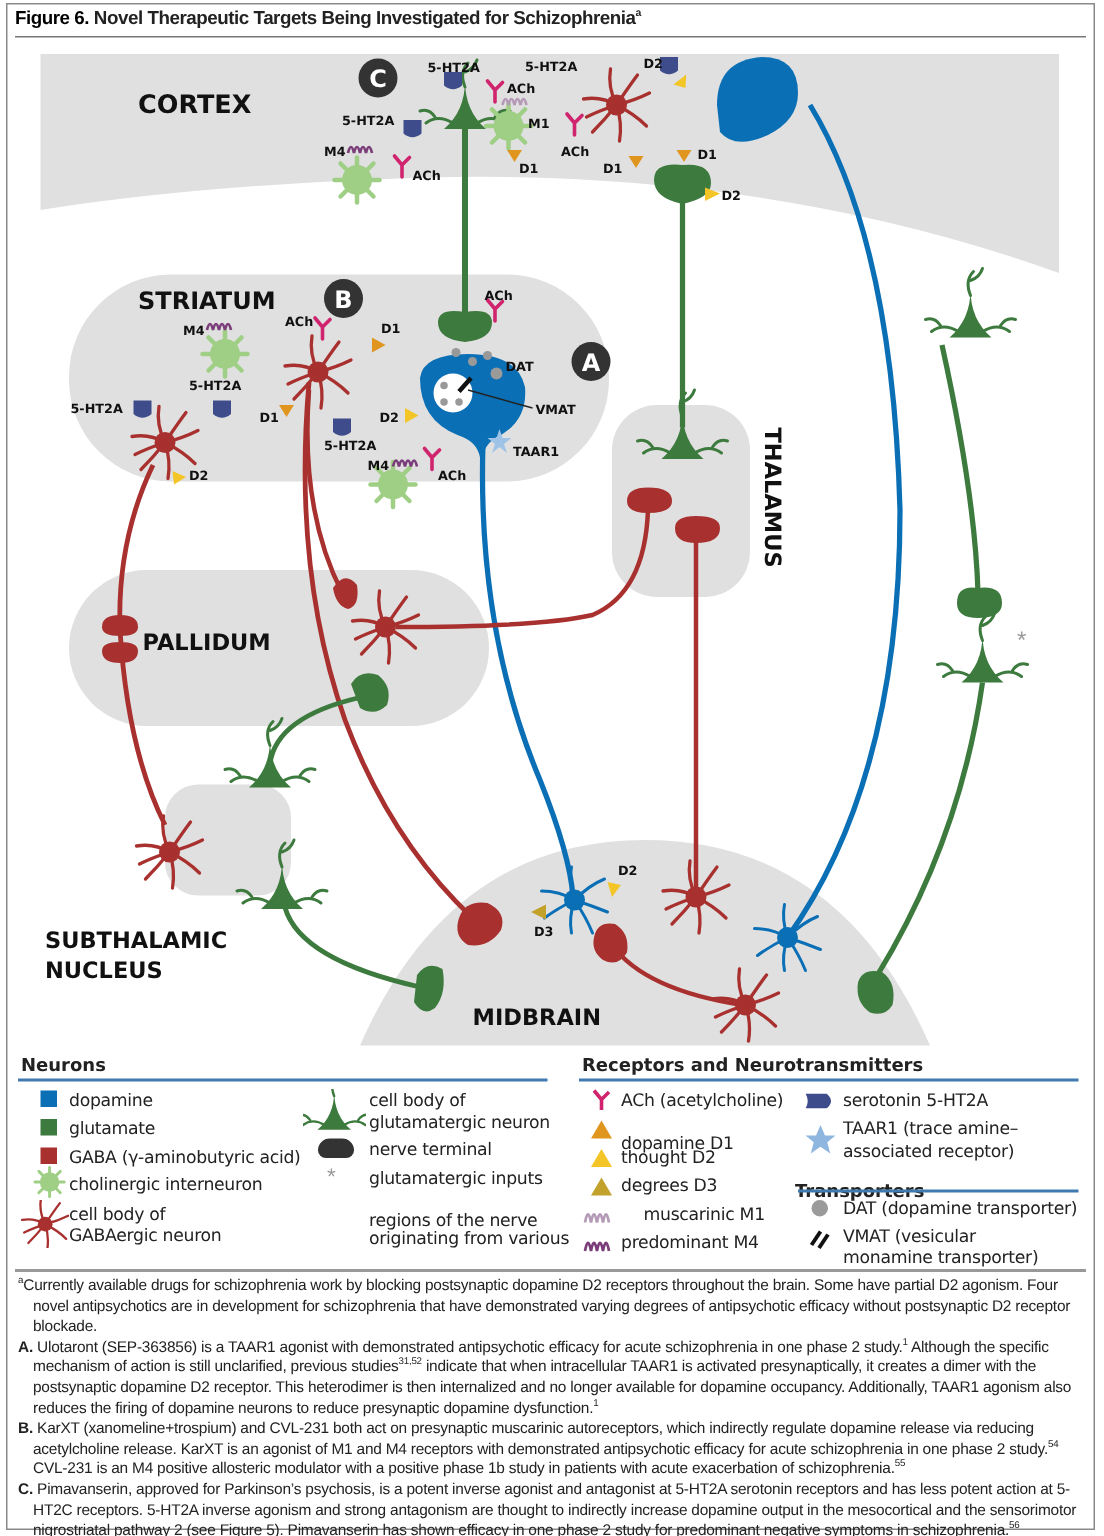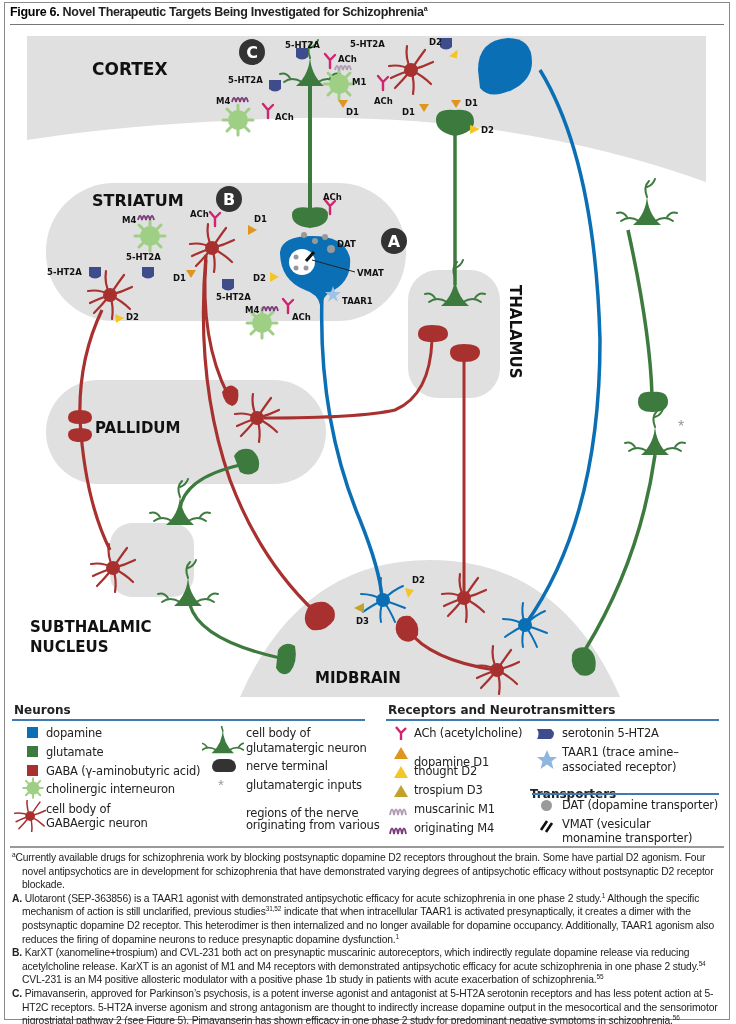--- a/index.html
+++ b/index.html
@@ -300,29 +300,29 @@
     <polygon points="8,1 15,13 1,13" fill="#e0951f"></polygon>
   </svg>
 <div class="li" style="left:414px;top:745px;margin-top:10px;">dopamine D1</div>
 <svg class="lic" style="left:393px;top:765px;" width="16" height="14">
     <polygon points="8,1 15,13 1,13" fill="#f3c527"></polygon>
   </svg>
 <div class="li" style="left:414px;top:764px;">thought D2</div>
 <svg class="lic" style="left:393px;top:784px;" width="16" height="14">
     <polygon points="8,1 15,13 1,13" fill="#c3a22c"></polygon>
   </svg>
-<div class="li" style="left:414px;top:783px;">trospium D3</div>
+<div class="li" style="left:414px;top:783px;">degrees D3</div>
 <svg class="lic" style="left:388px;top:803px;" width="24" height="14">
     <path d="M2 12 q2 -11 4 0 q2 -11 4 0 q2 -11 4 0 q2 -11 4 0" stroke="#b59ab8" stroke-width="1.8" fill="none"></path>
   </svg>
-<div class="li" style="left:414px;top:802px;">muscarinic M1</div>
+<div class="li" style="left:429px;top:802px;">muscarinic M1</div>
 <svg class="lic" style="left:388px;top:822px;" width="24" height="14">
     <path d="M2 12 q2 -11 4 0 q2 -11 4 0 q2 -11 4 0 q2 -11 4 0" stroke="#7a3d7a" stroke-width="1.8" fill="none"></path>
   </svg>
-<div class="li" style="left:414px;top:821px;">originating M4</div>
+<div class="li" style="left:414px;top:821px;">predominant M4</div>
 
 <svg class="lic" style="left:537px;top:729px;" width="20" height="10">
     <path d="M0 0 L14 0 Q20 5 14 10 L0 10 Q3 5 0 0 Z" fill="#3e4c8c"></path>
   </svg>
 <div class="li" style="left:562px;top:726px;">serotonin 5-HT2A</div>
 <svg class="lic" style="left:536px;top:749px;" width="22" height="22">
     <polygon points="11,1 14,8 21,8 15.5,12.5 17.5,20 11,15.5 4.5,20 6.5,12.5 1,8 8,8" fill="#8fb6de"></polygon>
   </svg>
 <div class="li" style="left:562px;top:745px;">TAAR1 (trace amine–</div>
 <div class="li" style="left:562px;top:760px;">associated receptor)</div>

